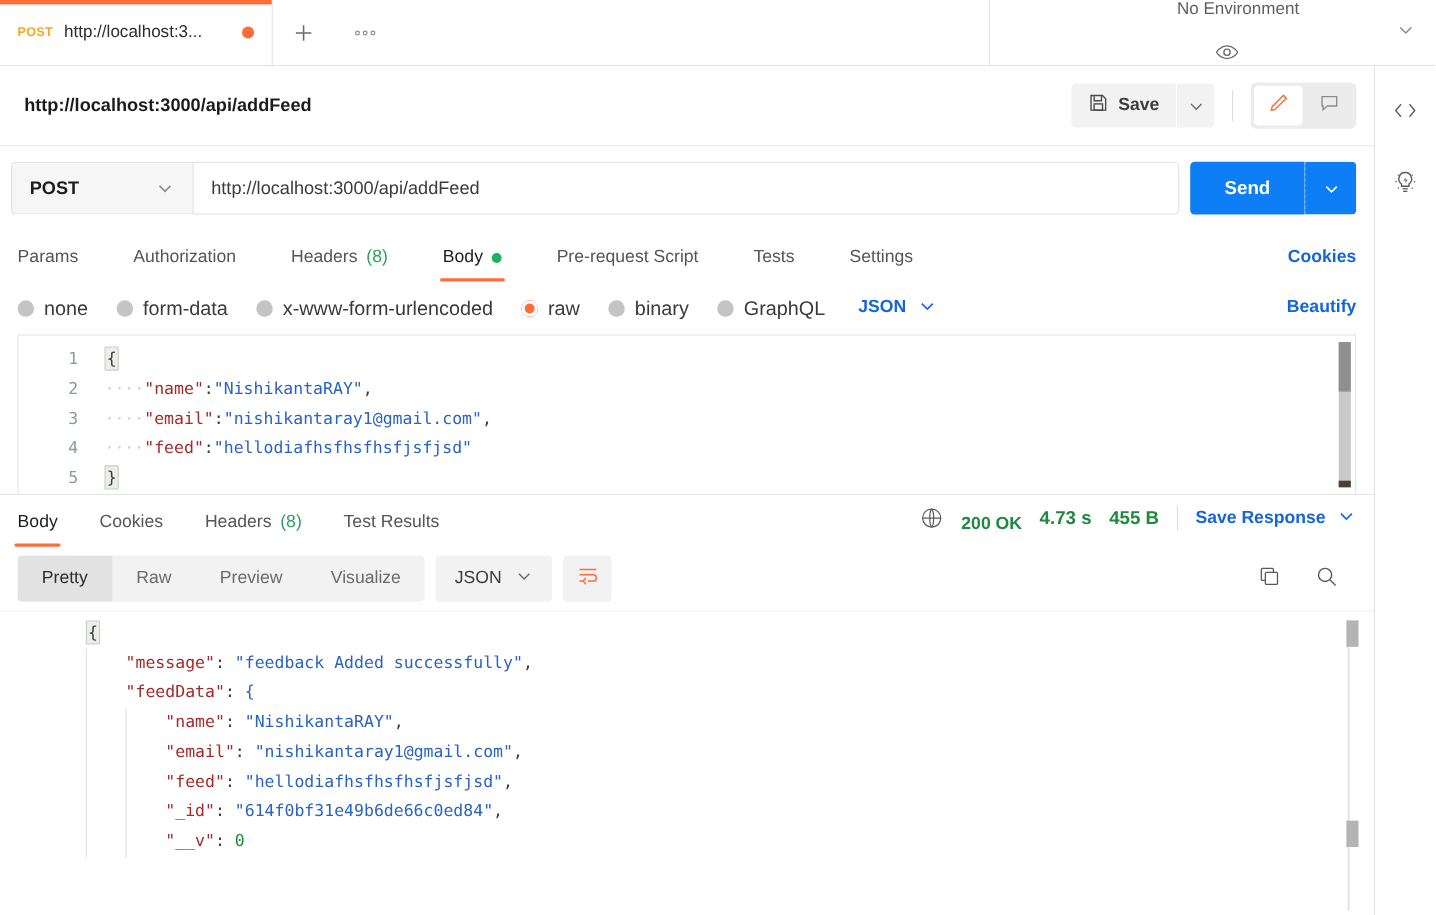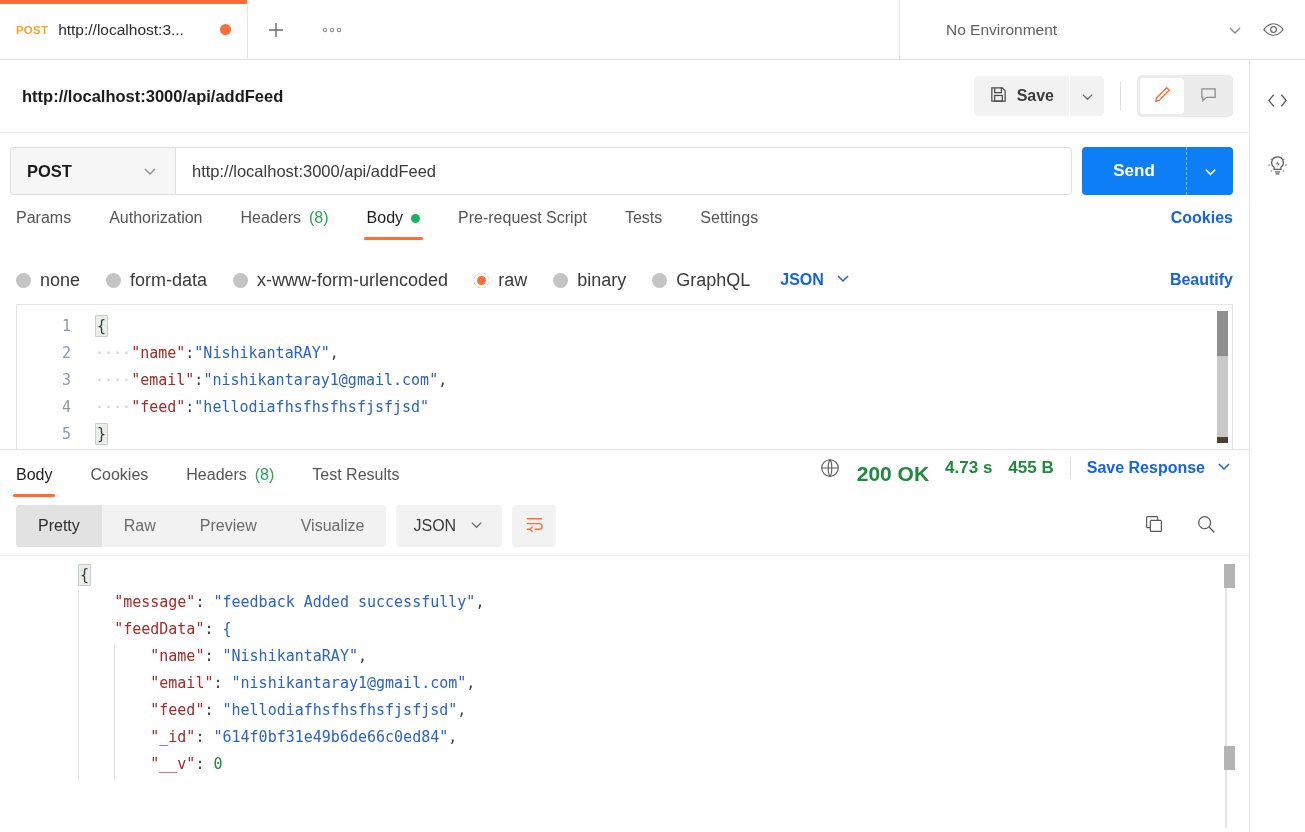--- a/index.html
+++ b/index.html
@@ -29,21 +29,21 @@
   .tab-method { font-size: 11.5px; font-weight: 700; color: #f5a623; letter-spacing: .2px; }
   .tab-name { font-size: 15.5px; color: #2c2c2c; white-space: nowrap; overflow: hidden; }
   .tab-dot { width: 11px; height: 11px; border-radius: 50%; background: #ff6c37; margin-left: auto; flex: 0 0 11px; }
 
   .tab-plus { width: 56px; display: flex; align-items: center; justify-content: center;
     font-size: 27px; color: #6b6b6b; font-weight: 300; }
   .tab-more { width: 56px; display: flex; align-items: center; justify-content: center;
     font-size: 15px; color: #8b8b8b; letter-spacing: 1px; }
   .tabstrip-spacer { flex: 1 1 auto; border-right: 1px solid #e4e4e4; }
 
-  .env-area { width: 405px; display: flex; align-items: center; padding-left: 46px; gap: 0; }
+  .env-area { width: 405px; display: flex; align-items: center; padding-left: 46px; gap: 0; flex-direction: column; }
   .env-name { font-size: 15.5px; color: #5f5f5f; }
   .env-caret { margin-left: auto; margin-right: 18px; color: #8b8b8b; display: flex; }
   .env-eye { margin-right: 20px; color: #6b6b6b; display: flex; }
 
   
   .titlerow {
     height: 73px; display: flex; align-items: center;
     border-bottom: 1px solid #ebebeb; background: #fff; flex: 0 0 73px;
   }
   .req-title { font-size: 16.5px; font-weight: 700; color: #1c1c1c; padding-left: 22px; }
@@ -85,21 +85,21 @@
     display: flex; align-items: center; justify-content: center;
     color: #fff; font-size: 17px; font-weight: 700; cursor: pointer;
   }
   .send-caret {
     width: 47px; height: 48px; background: #0d7ef5; border-radius: 0 4px 4px 0;
     display: flex; align-items: center; justify-content: center; color: #fff;
     border-left: 1px dashed rgba(255,255,255,.45); cursor: pointer;
   }
 
   
-  .reqtabs { display: flex; align-items: flex-start; height: 47px; padding: 0 16px; position: relative; flex: 0 0 47px; }
+  .reqtabs { display: flex; align-items: flex-end; height: 47px; padding: 0 16px; position: relative; flex: 0 0 47px; gap: 12px; }
   .rtab { position: relative; padding: 0 0 13px 0; margin-right: 38px;
     font-size: 16px; color: #555; cursor: pointer; display: flex; align-items: center; gap: 8px; }
   .rtab.active { color: #1c1c1c; }
   .rtab.active::after { content:""; position:absolute; left:-3px; right:-3px; bottom:0; height:3px; background:#ff6c37; border-radius:2px; }
   .green-dot { width: 9px; height: 9px; border-radius: 50%; background: #19b360; }
   .cnt { color: #2f9e5e; }
   .cookies-link { margin-left: auto; padding-bottom: 13px; color: #1464e0; font-size: 16px; font-weight: 700; cursor: pointer; }
 
   
   .bodytypes { display: flex; align-items: center; height: 48px; padding: 0 16px; }
@@ -136,21 +136,21 @@
   .ed-scroll {
     position: absolute; right: 4px; top: 6px; width: 11px; bottom: 6px; background: #c9c9c9;
   }
   .ed-thumb { position: absolute; left: 0; width: 11px; top: 0; height: 45px; background: #8f8f8f; }
   .ed-thumb2 { position: absolute; left: 0; width: 11px; bottom: 0; height: 6px; background: #4a4034; }
 
   
   .respbar { display: flex; align-items: flex-end; height: 48px; padding: 0 16px; border-top: 1px solid #e4e4e4; flex: 0 0 48px; }
   .resp-meta { margin-left: auto; display: flex; align-items: center; gap: 16px; padding-bottom: 11px; }
   .globe { color: #5a5a5a; display: flex; }
-  .m-ok { color: #1f8a3f; font-size: 21px; font-weight: 700; margin-top: 12px; }
+  .m-ok { color: #1f8a3f; font-size: 16px; font-weight: 700; margin-top: 12px; }
   .m-val { color: #1f8a3f; font-size: 17px; font-weight: 700; }
   .msep { width: 1px; height: 22px; background: #dcdcdc; }
   .save-resp { color: #1464e0; font-size: 16px; font-weight: 700; cursor: pointer; display: flex; align-items: center; gap: 10px; }
 
   .respview { display: flex; align-items: center; height: 58px; padding: 0 16px; gap: 0; flex: 0 0 58px; }
   .seg { display: flex; background: #f2f2f2; border-radius: 4px; overflow: hidden; }
   .seg-item { padding: 0 22px; height: 42px; display: flex; align-items: center; font-size: 16px; color: #6b6b6b; cursor: pointer; }
   .seg-item.active { background: #e2e2e2; color: #2c2c2c; }
   .json-box { display: flex; align-items: center; gap: 12px; background: #f2f2f2; border-radius: 4px;
     height: 42px; padding: 0 17px; margin-left: 10px; font-size: 16px; color: #3a3a3a; cursor: pointer; }

